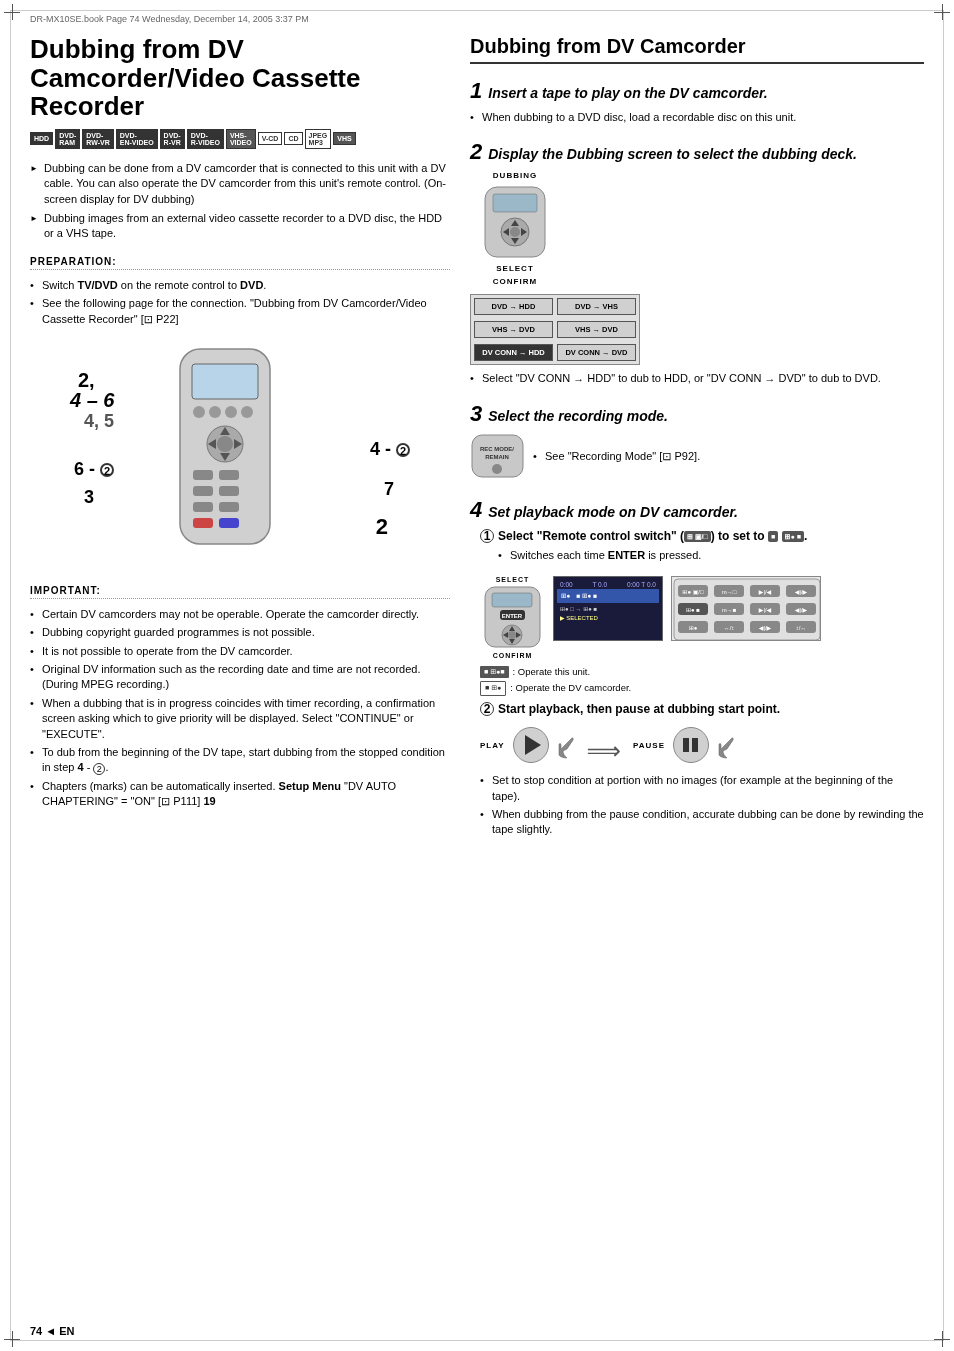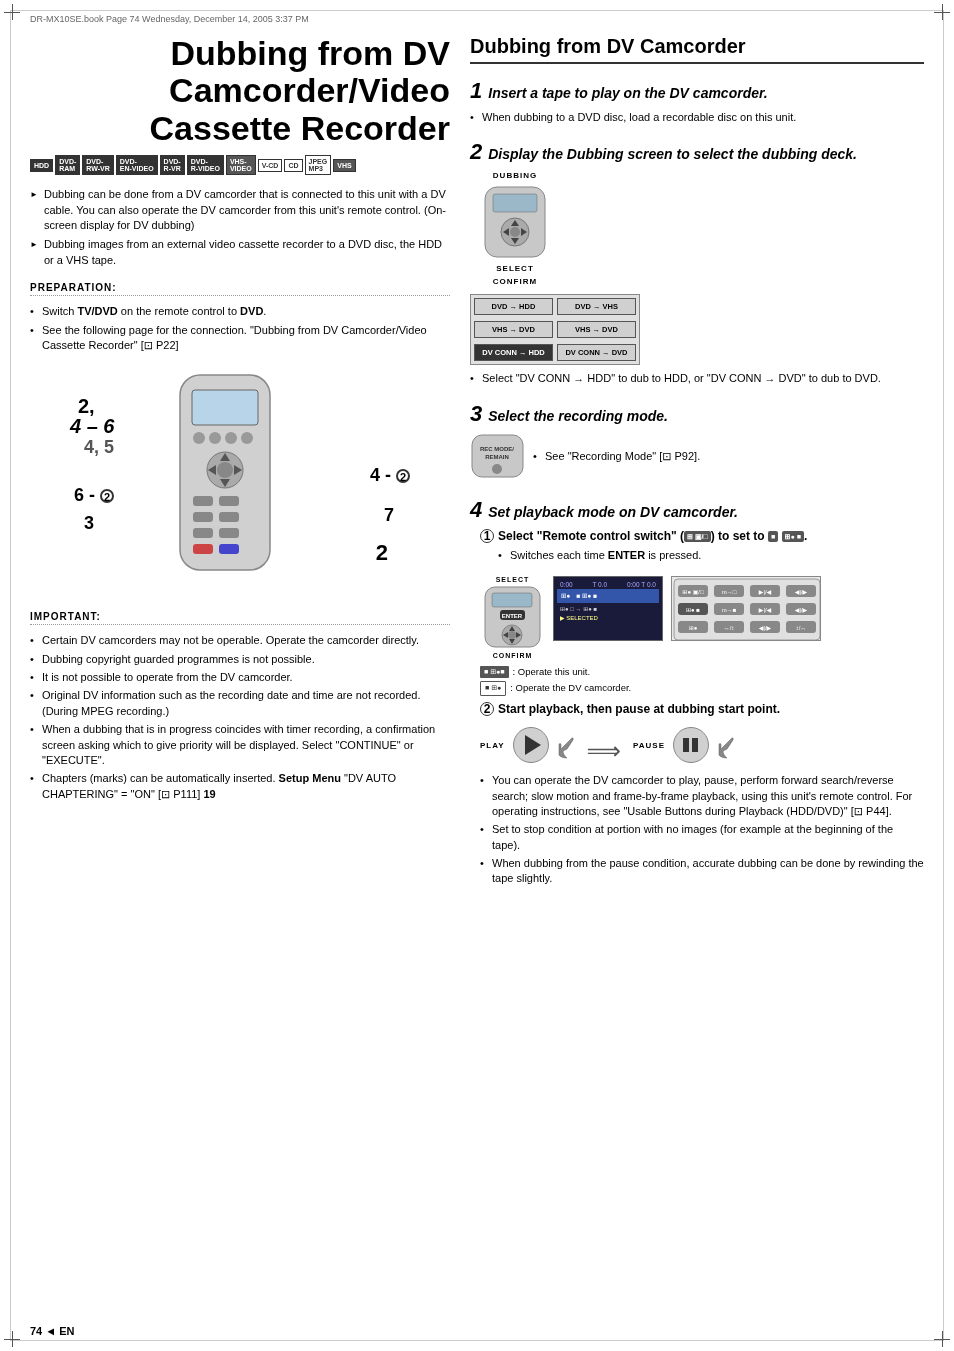--- a/index.html
+++ b/index.html
@@ -52,25 +52,24 @@
       gap: 20px;
     }
 
     
     .left-col {
       width: 420px;
       flex-shrink: 0;
     }
 
     .main-title {
-      font-size: 34px;
+      font-size: 26px;
       font-weight: bold;
       line-height: 1.1;
       margin-bottom: 8px;
-      text-align: right;
     }
 
     .format-badges {
       display: flex;
       gap: 2px;
       margin-bottom: 12px;
       align-items: center;
     }
 
     .badge {
@@ -489,20 +488,21 @@
     </div>
 
     <div class="important-section">
       <div class="section-label">IMPORTANT:</div>
       <ul class="dot-list">
         <li>Certain DV camcorders may not be operable. Operate the camcorder directly.</li>
         <li>Dubbing copyright guarded programmes is not possible.</li>
         <li>It is not possible to operate from the DV camcorder.</li>
         <li>Original DV information such as the recording date and time are not recorded. (During MPEG recording.)</li>
         <li>When a dubbing that is in progress coincides with timer recording, a confirmation screen asking which to give priority will be displayed. Select "CONTINUE" or "EXECUTE".</li>
+        <li>To dub from the beginning of the DV tape, start dubbing from the stopped condition in step <strong>4</strong> - <span style="display:inline-block;width:12px;height:12px;border:1.5px solid #333;border-radius:50%;font-size:9px;text-align:center;line-height:11px;vertical-align:middle;">2</span>.</li>
         <li>Chapters (marks) can be automatically inserted. <strong>Setup Menu</strong> "DV AUTO CHAPTERING" = "ON" [⊡ P111] <strong>19</strong></li>
       </ul>
     </div>
 
   </div>
 
   <div class="right-col">
 
     <h2 class="section-title">Dubbing from DV Camcorder</h2>
 
@@ -721,21 +721,20 @@
               </div>
 
               <svg width="22" height="28" viewBox="0 0 22 28">
                 <path d="M10 20 C10 24 14 27 14 27 C14 27 8 27 6 24 L6 14 C6 12 8 12 8 14 L8 18 C8 18 10 16 12 14 L18 8 C19 6 21 7 20 9 L14 18 Z" fill="#888" stroke="#555" stroke-width="0.5"></path>
               </svg>
             </div>
           </div>
         </div>
 
         <ul class="dot-list">
-          <li>You can operate the DV camcorder to play, pause, perform forward search/reverse search; slow motion and frame-by-frame playback, using this unit's remote control. For operating instructions, see "Usable Buttons during Playback (HDD/DVD)" [⊡ P44].</li>
           <li>Set to stop condition at portion with no images (for example at the beginning of the tape).</li>
           <li>When dubbing from the pause condition, accurate dubbing can be done by rewinding the tape slightly.</li>
         </ul>
       </div>
 
     </div>
 
   </div>
 </div>
 

